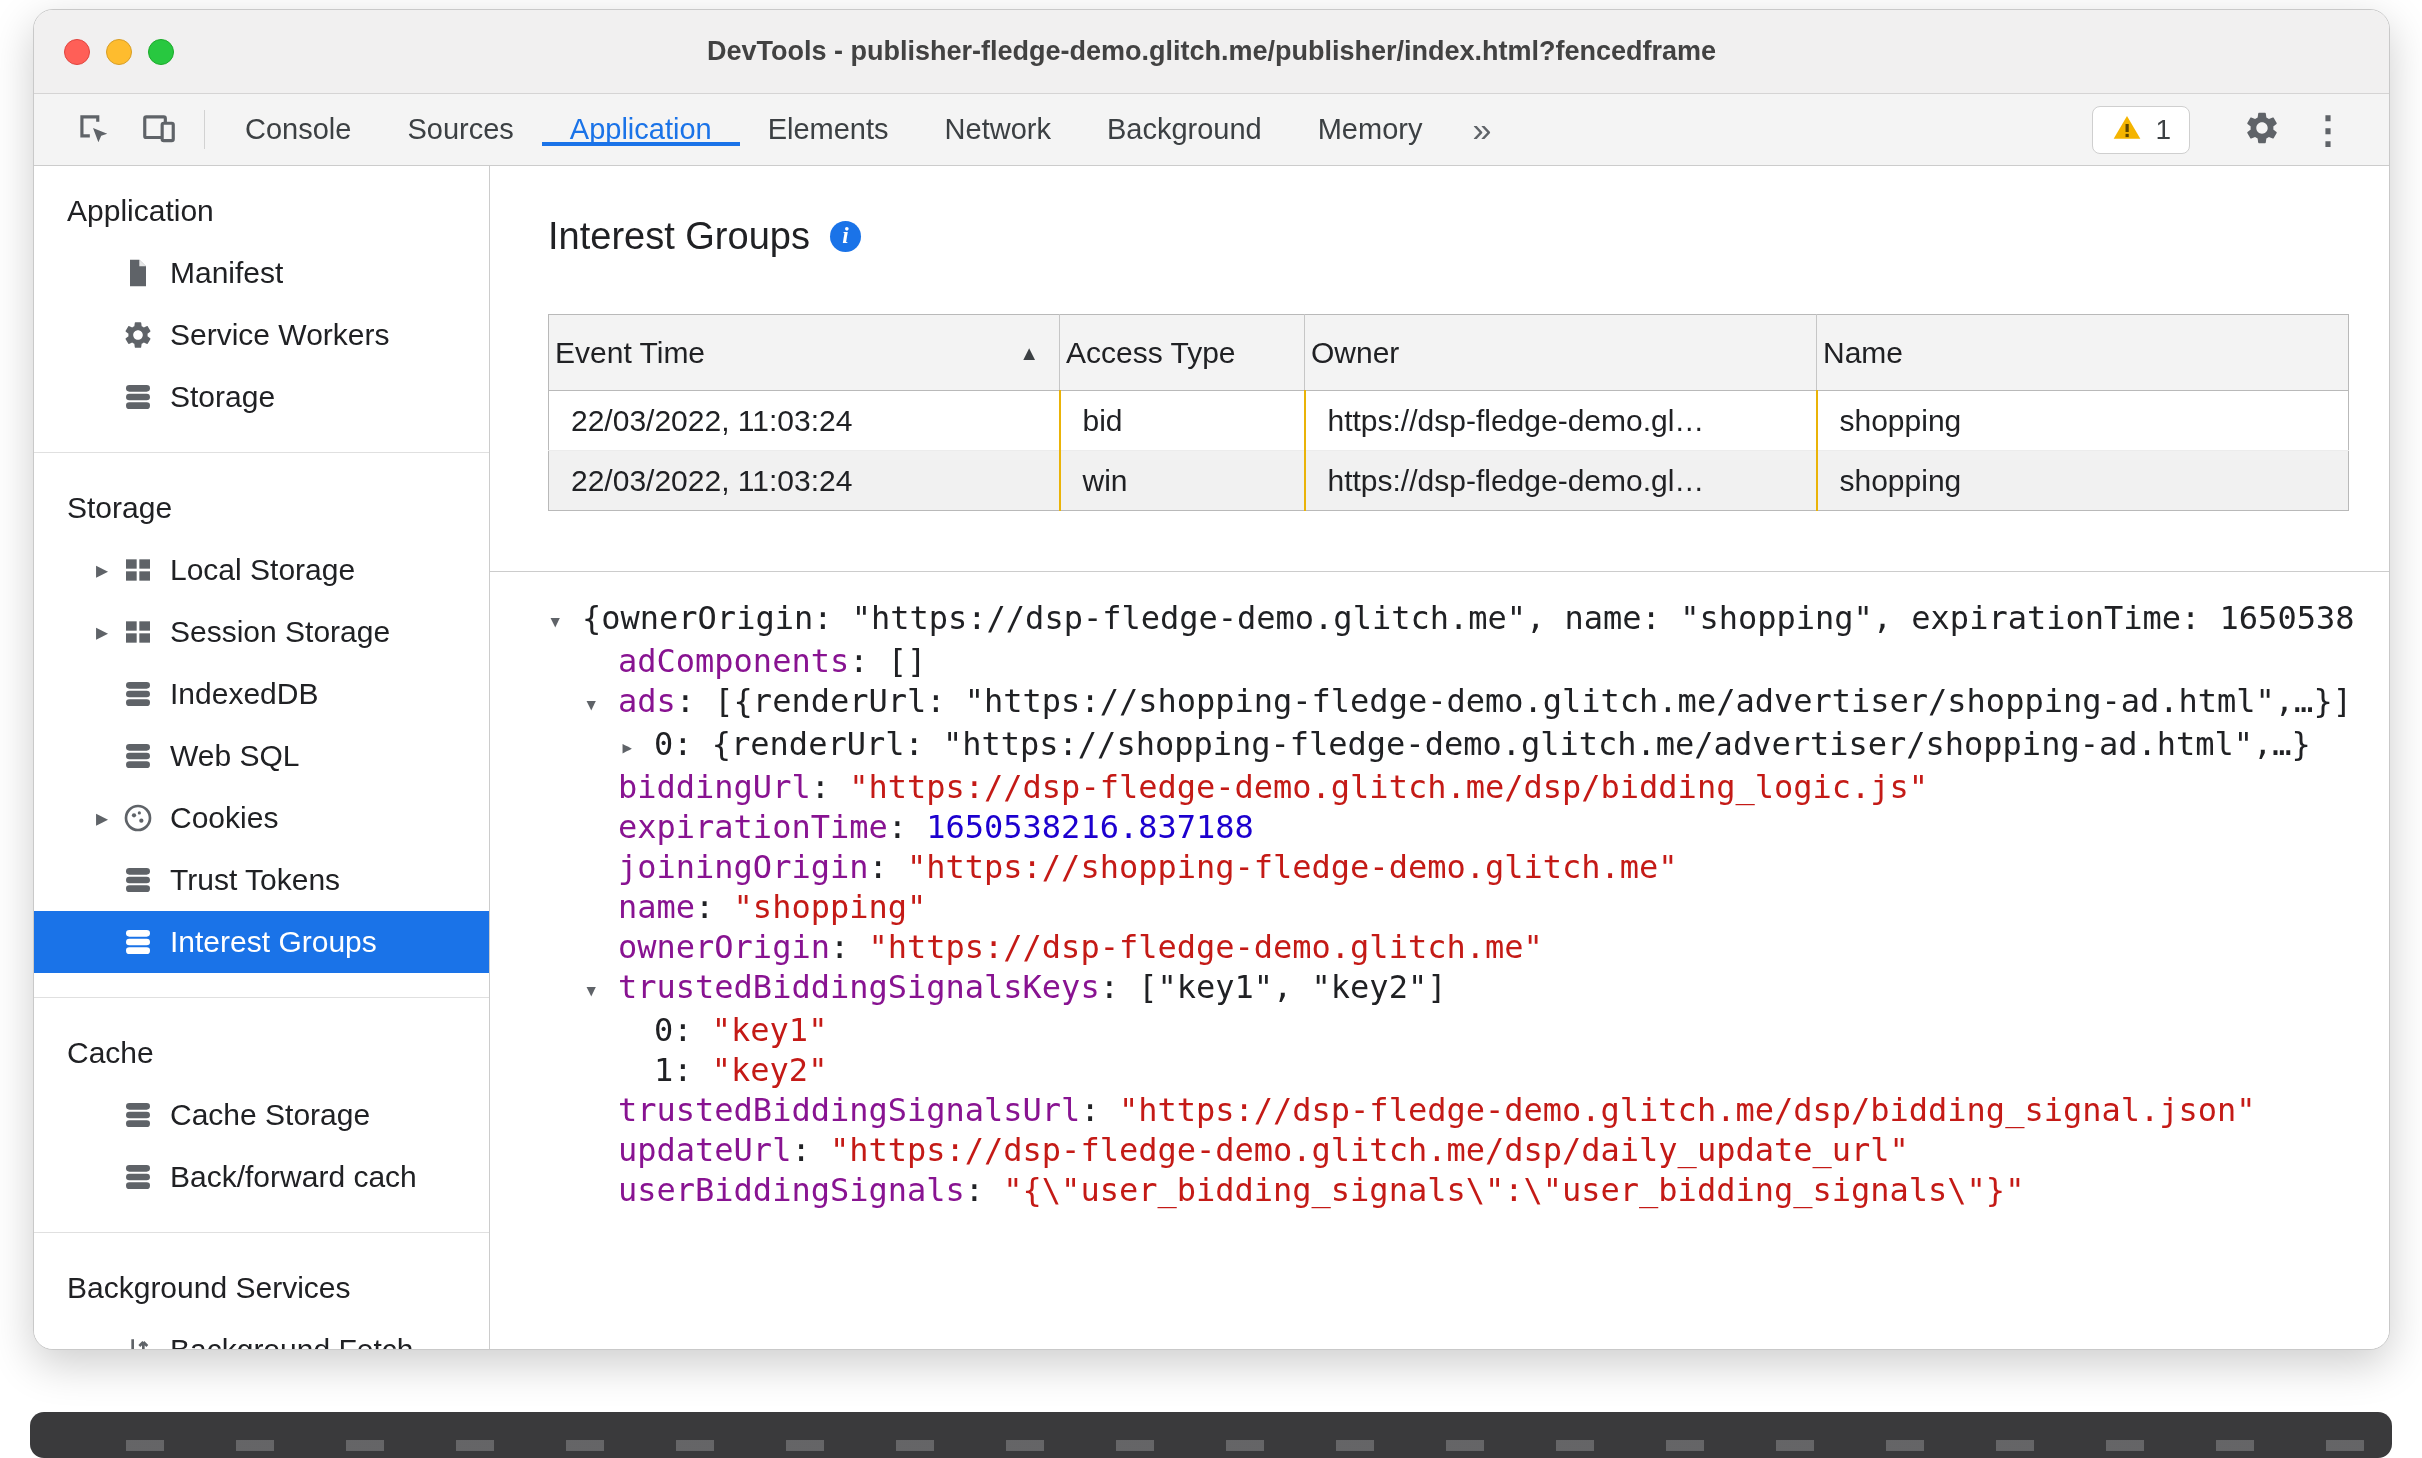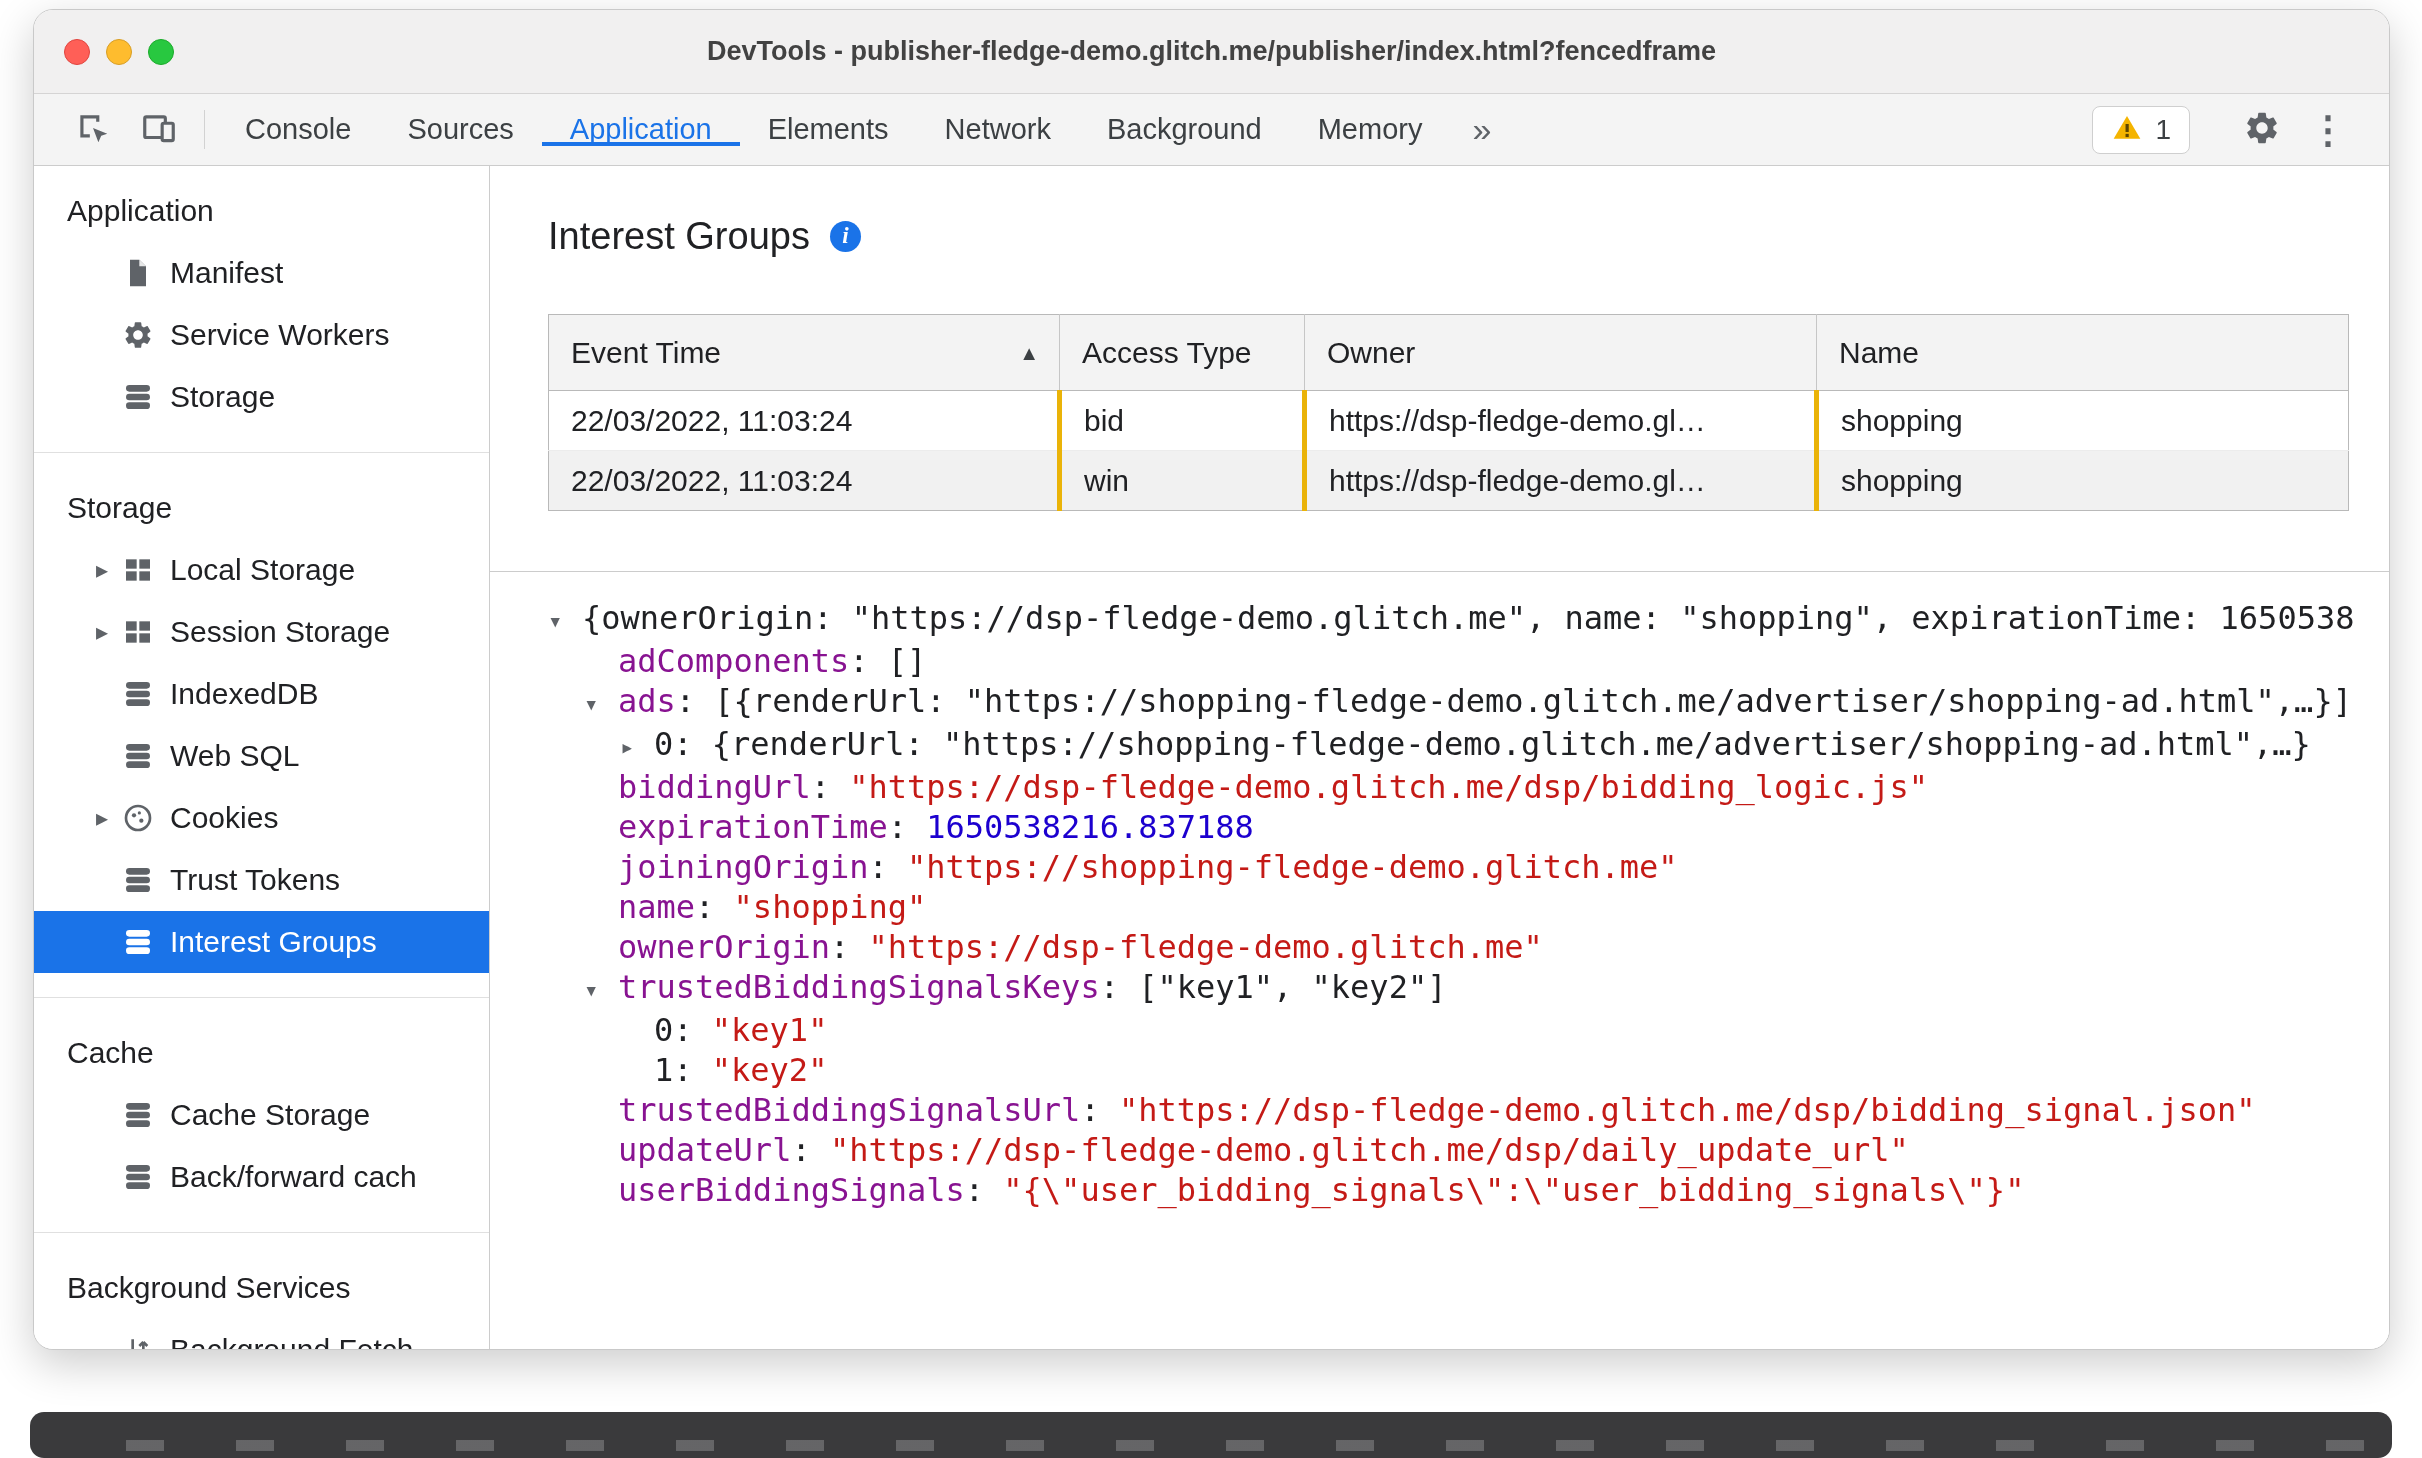--- a/index.html
+++ b/index.html
@@ -99,28 +99,28 @@
     display:flex; align-items:center; justify-content:center;
     font-family:"Liberation Serif", serif; font-style:italic; font-weight:bold; font-size:23px;
     cursor:pointer;
   }
 
   .grid-wrap { margin:52px 40px 0 58px; flex:0 0 auto; }
   table { width:100%; border-collapse:collapse; table-layout:fixed;
     font-size:30px; color:#202124; border:1px solid #b9b9b9; }
   th {
     background:#f3f3f3; font-weight:normal; text-align:left;
-    height:76px; padding:0 22px; border-right:1px solid #c6c6c6; border-bottom:1px solid #b9b9b9;
+    height:76px; padding:0 6px; border-right:1px solid #c6c6c6; border-bottom:1px solid #b9b9b9;
     position:relative; white-space:nowrap; overflow:hidden; cursor:pointer;
   }
   th:last-child { border-right:none; }
   .sort-arrow { position:absolute; right:20px; top:50%; transform:translateY(-50%);
     font-size:20px; color:#3c4043; }
   td {
-    height:60px; padding:0 22px; border-right:5px solid #eab308;
+    height:60px; padding:0 22px; border-right:2px solid #eab308;
     white-space:nowrap; overflow:hidden; text-overflow:ellipsis; cursor:default;
   }
   td:last-child { border-right:none; }
   tbody tr:nth-child(even) td { background:#f1f1f1; }
   tbody tr + tr td { border-top:1px solid #ececec; }
 
   
   .details-pane {
     margin-top:60px; border-top:1px solid #cccccc;
     padding:26px 0 0 58px; flex:1; overflow:hidden;

